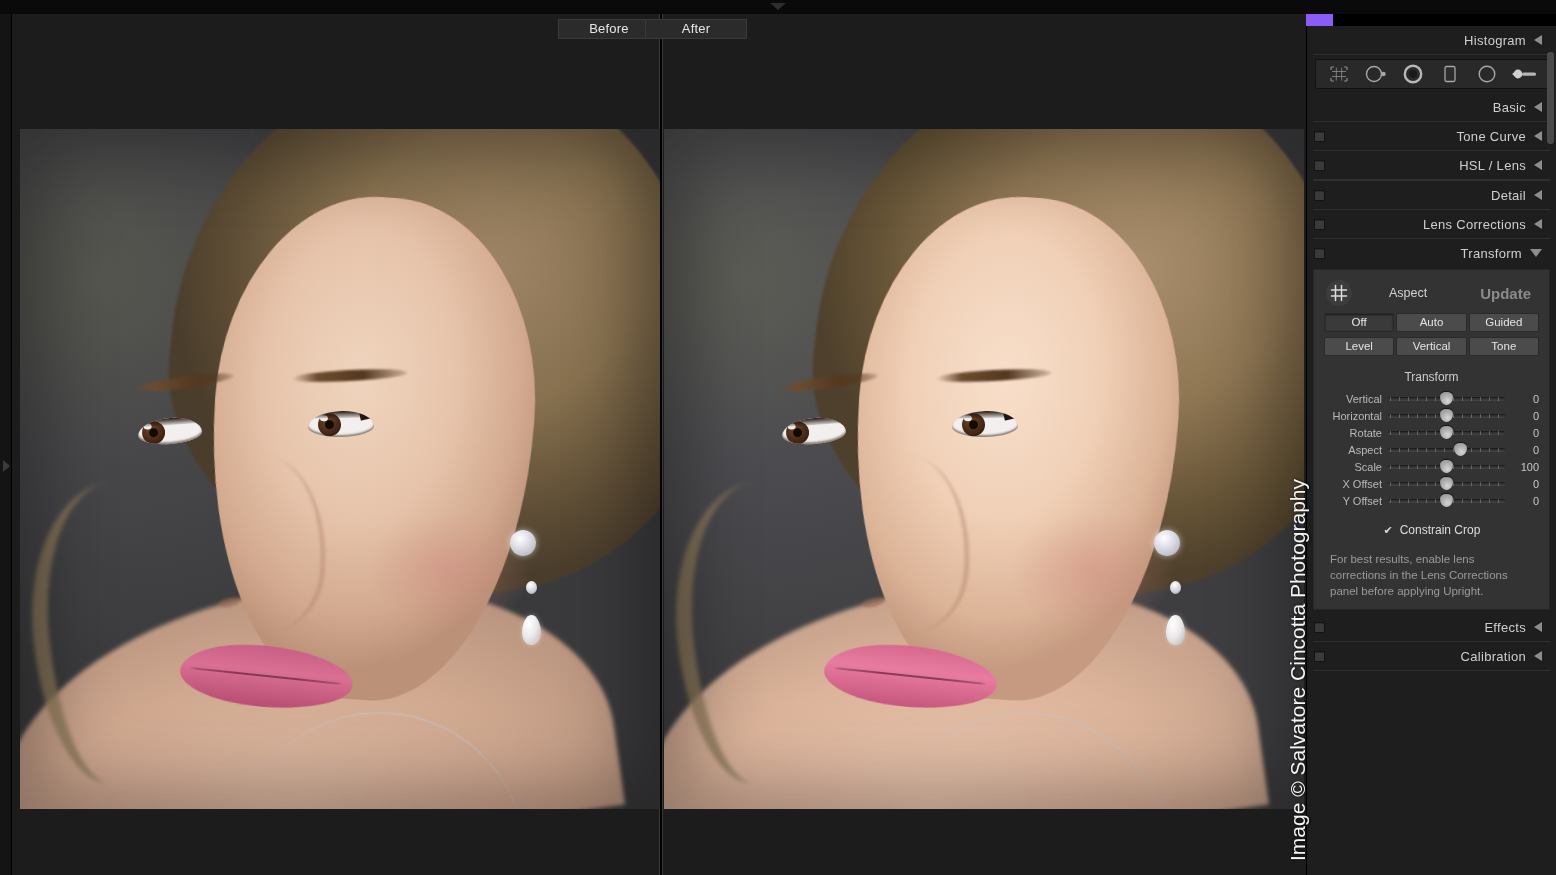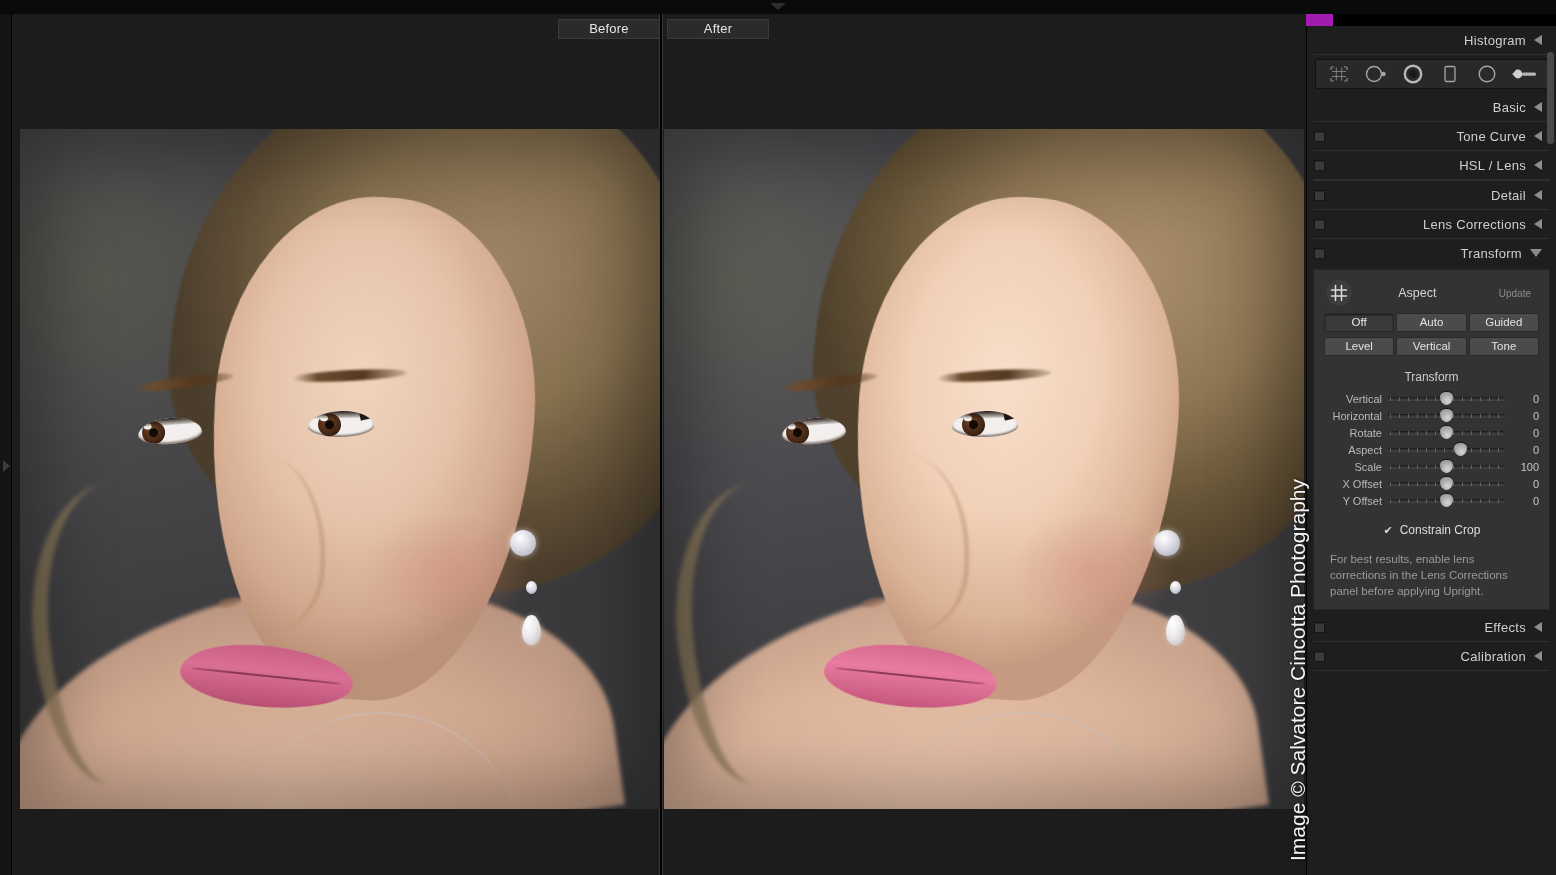--- a/index.html
+++ b/index.html
@@ -5,21 +5,21 @@
   * { box-sizing: border-box; margin: 0; padding: 0; }
   html, body {
     width: 1556px; height: 875px;
     background: #000;
     font-family: "Liberation Sans", sans-serif;
     overflow: hidden;
   }
   #app {
     position: relative;
     width: 1333px; height: 875px;
-    background: #a21caf;
+    background: #8b5cf6;
   }
 
   
   .top-bar {
     position: absolute; left: 0; top: 0; width: 1556px; height: 14px;
     background: #0a0a0a;
   }
   .top-bar .chev {
     position: absolute; left: 778px; top: 3px;
     transform: translateX(-50%);
@@ -67,21 +67,21 @@
     background: #2b2b2b;
     border: 1px solid #3a3a3a;
     color: #e6e6e6;
     font-size: 13px;
     line-height: 18px;
     text-align: center;
     letter-spacing: .2px;
     z-index: 5;
   }
   .ba-label.before { left: 558px; }
-  .ba-label.after  { left: 667px; }
+  .ba-label.after  { left: 645px; }
 
   
   .photo {
     position: absolute;
     top: 115px;
     width: 640px; height: 680px;
     overflow: hidden;
     background: #4a4a46;
   }
   .photo.before { left: 20px; }
@@ -368,23 +368,24 @@
     width: 26px; height: 26px; border-radius: 50%;
     background: #3c3c3c;
     display: flex; align-items: center; justify-content: center;
   }
   .upright-label {
     flex: 1; text-align: center;
     color: #d2d2d2; font-size: 12.5px;
     margin-left: -10px;
   }
   .update-btn {
-    color: #8b8b8b; font-size: 10px;
+    color: #8b8b8b; font-size: 15px;
     padding: 2px 6px;
     border-radius: 2px;
+    font-weight: bold;
   }
 
   .btn-row { display: flex; margin: 5px 10px 0 10px; gap: 2px; }
   .tf-btn {
     flex: 1; height: 19px;
     background: #4b4b4b;
     border: 1px solid #2a2a2a;
     color: #e2e2e2;
     font-size: 11.5px;
     text-align: center; line-height: 17px;

